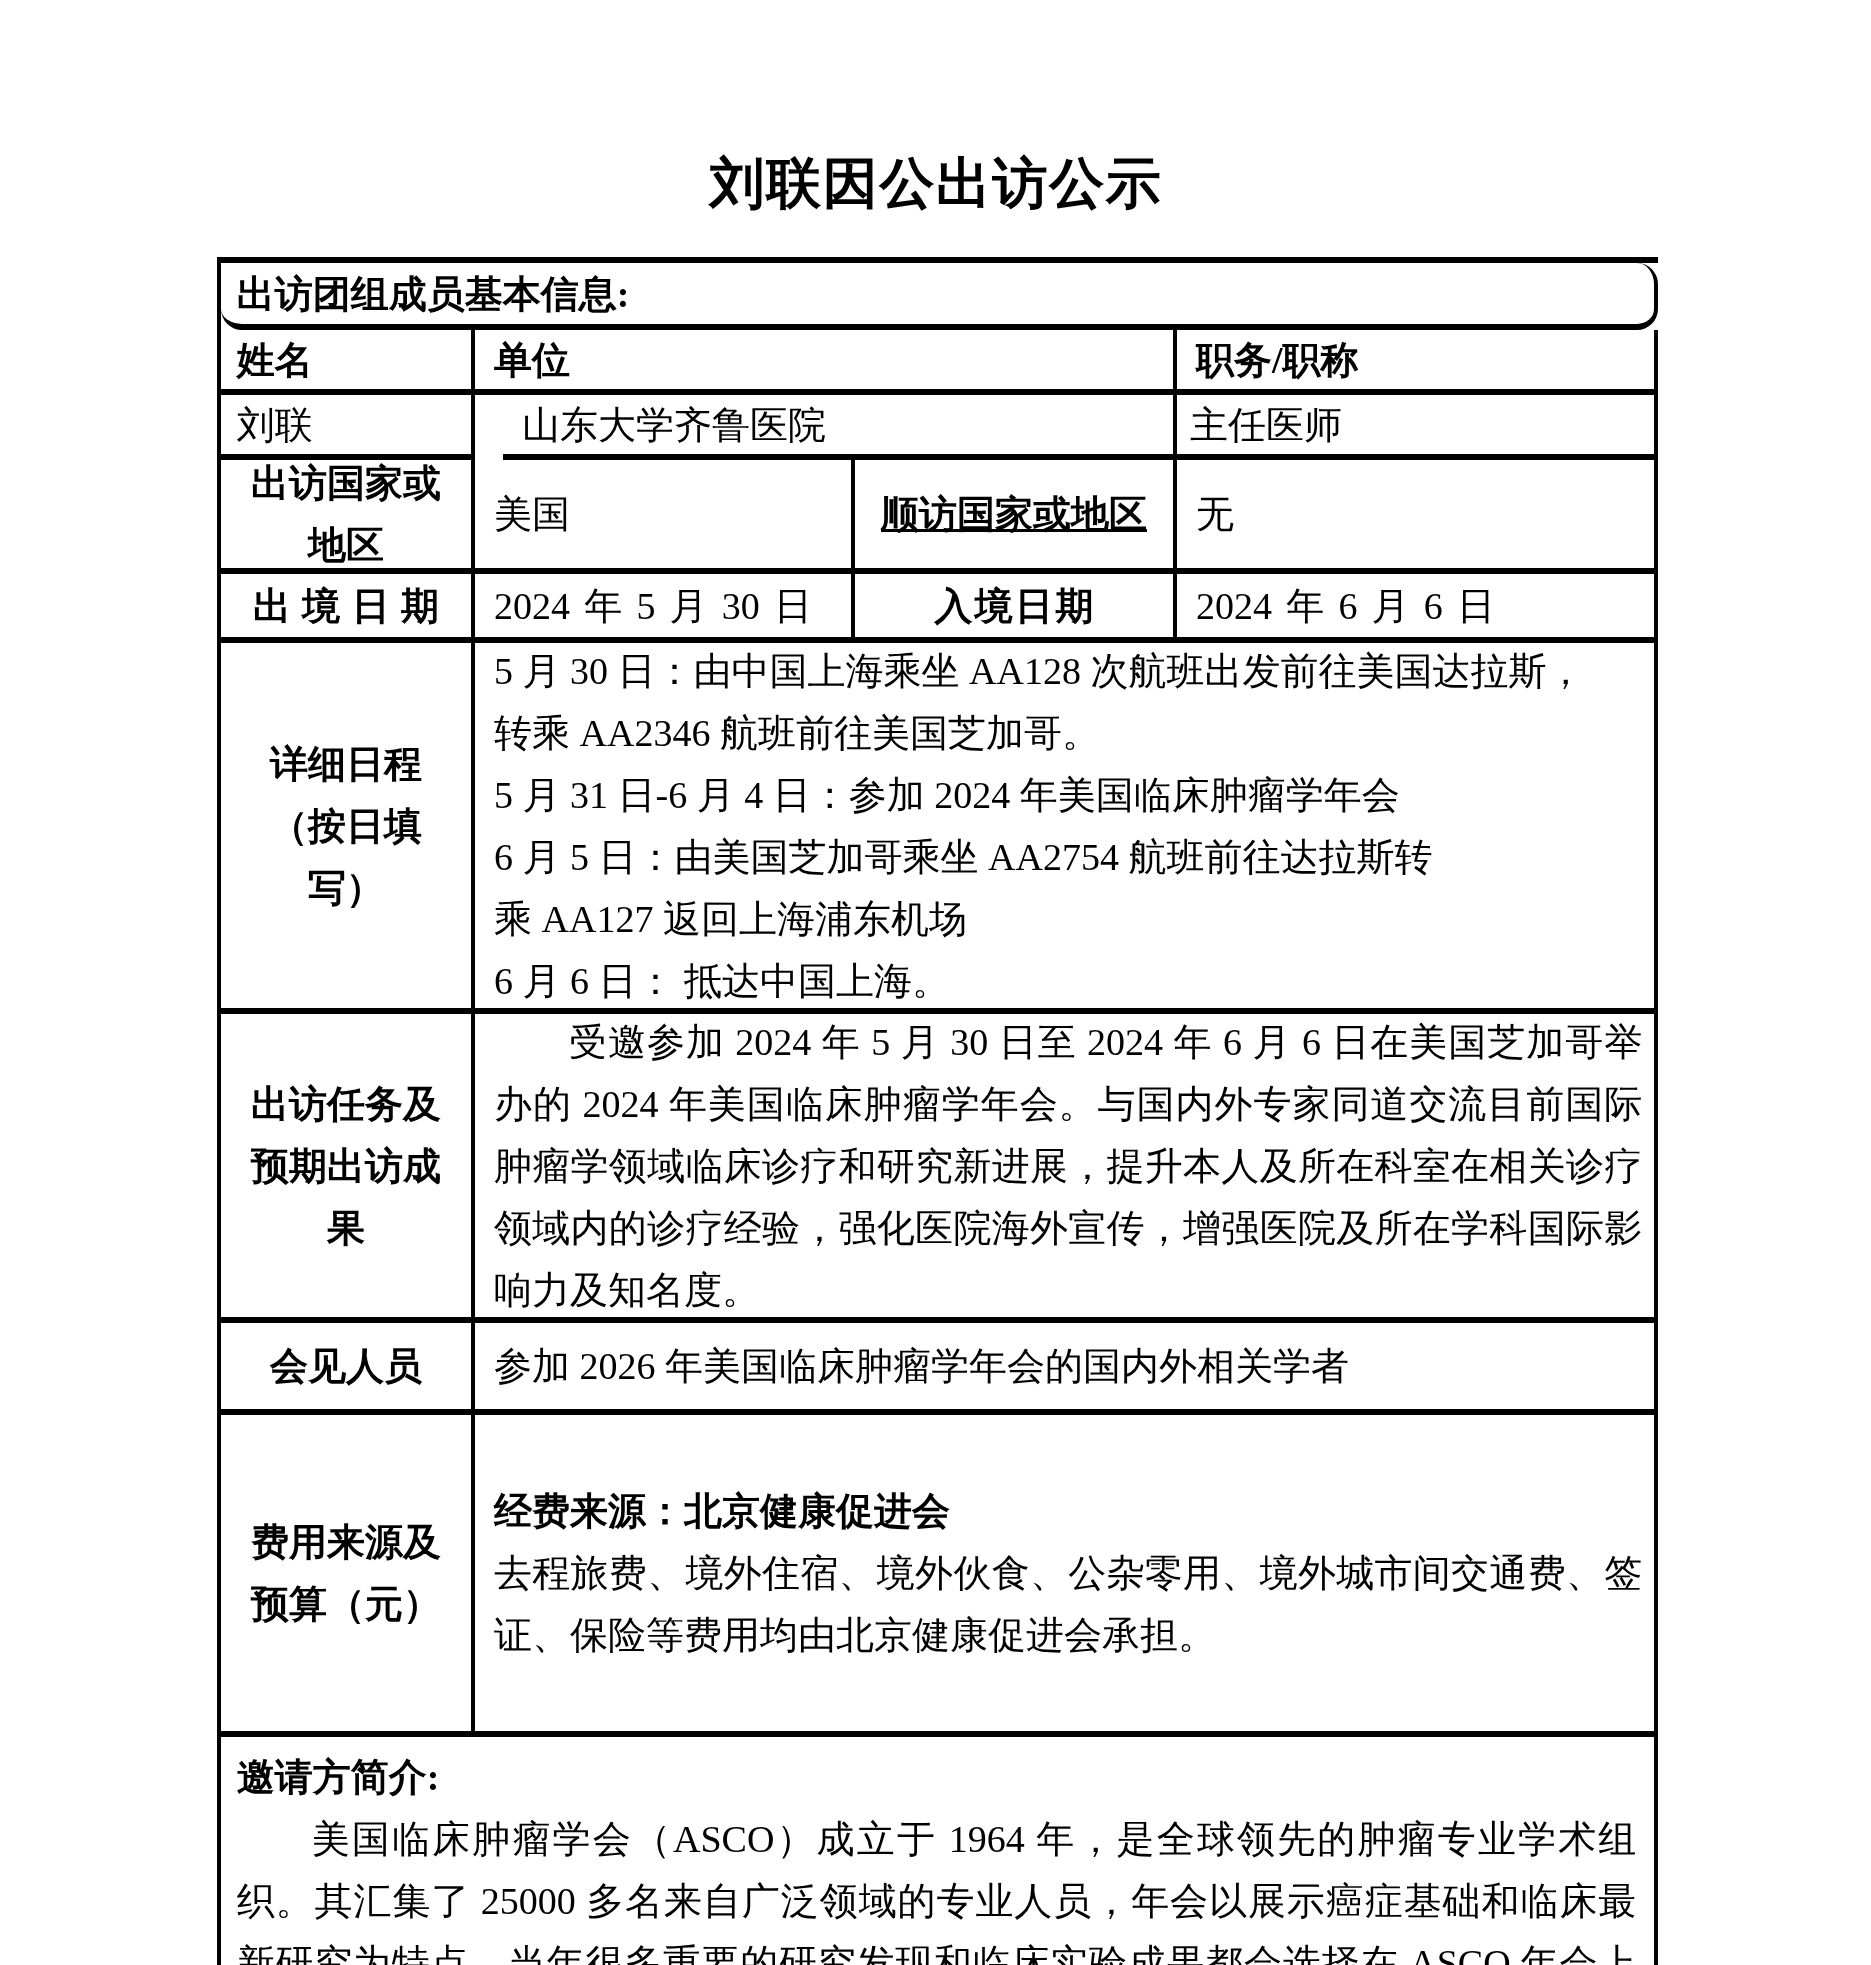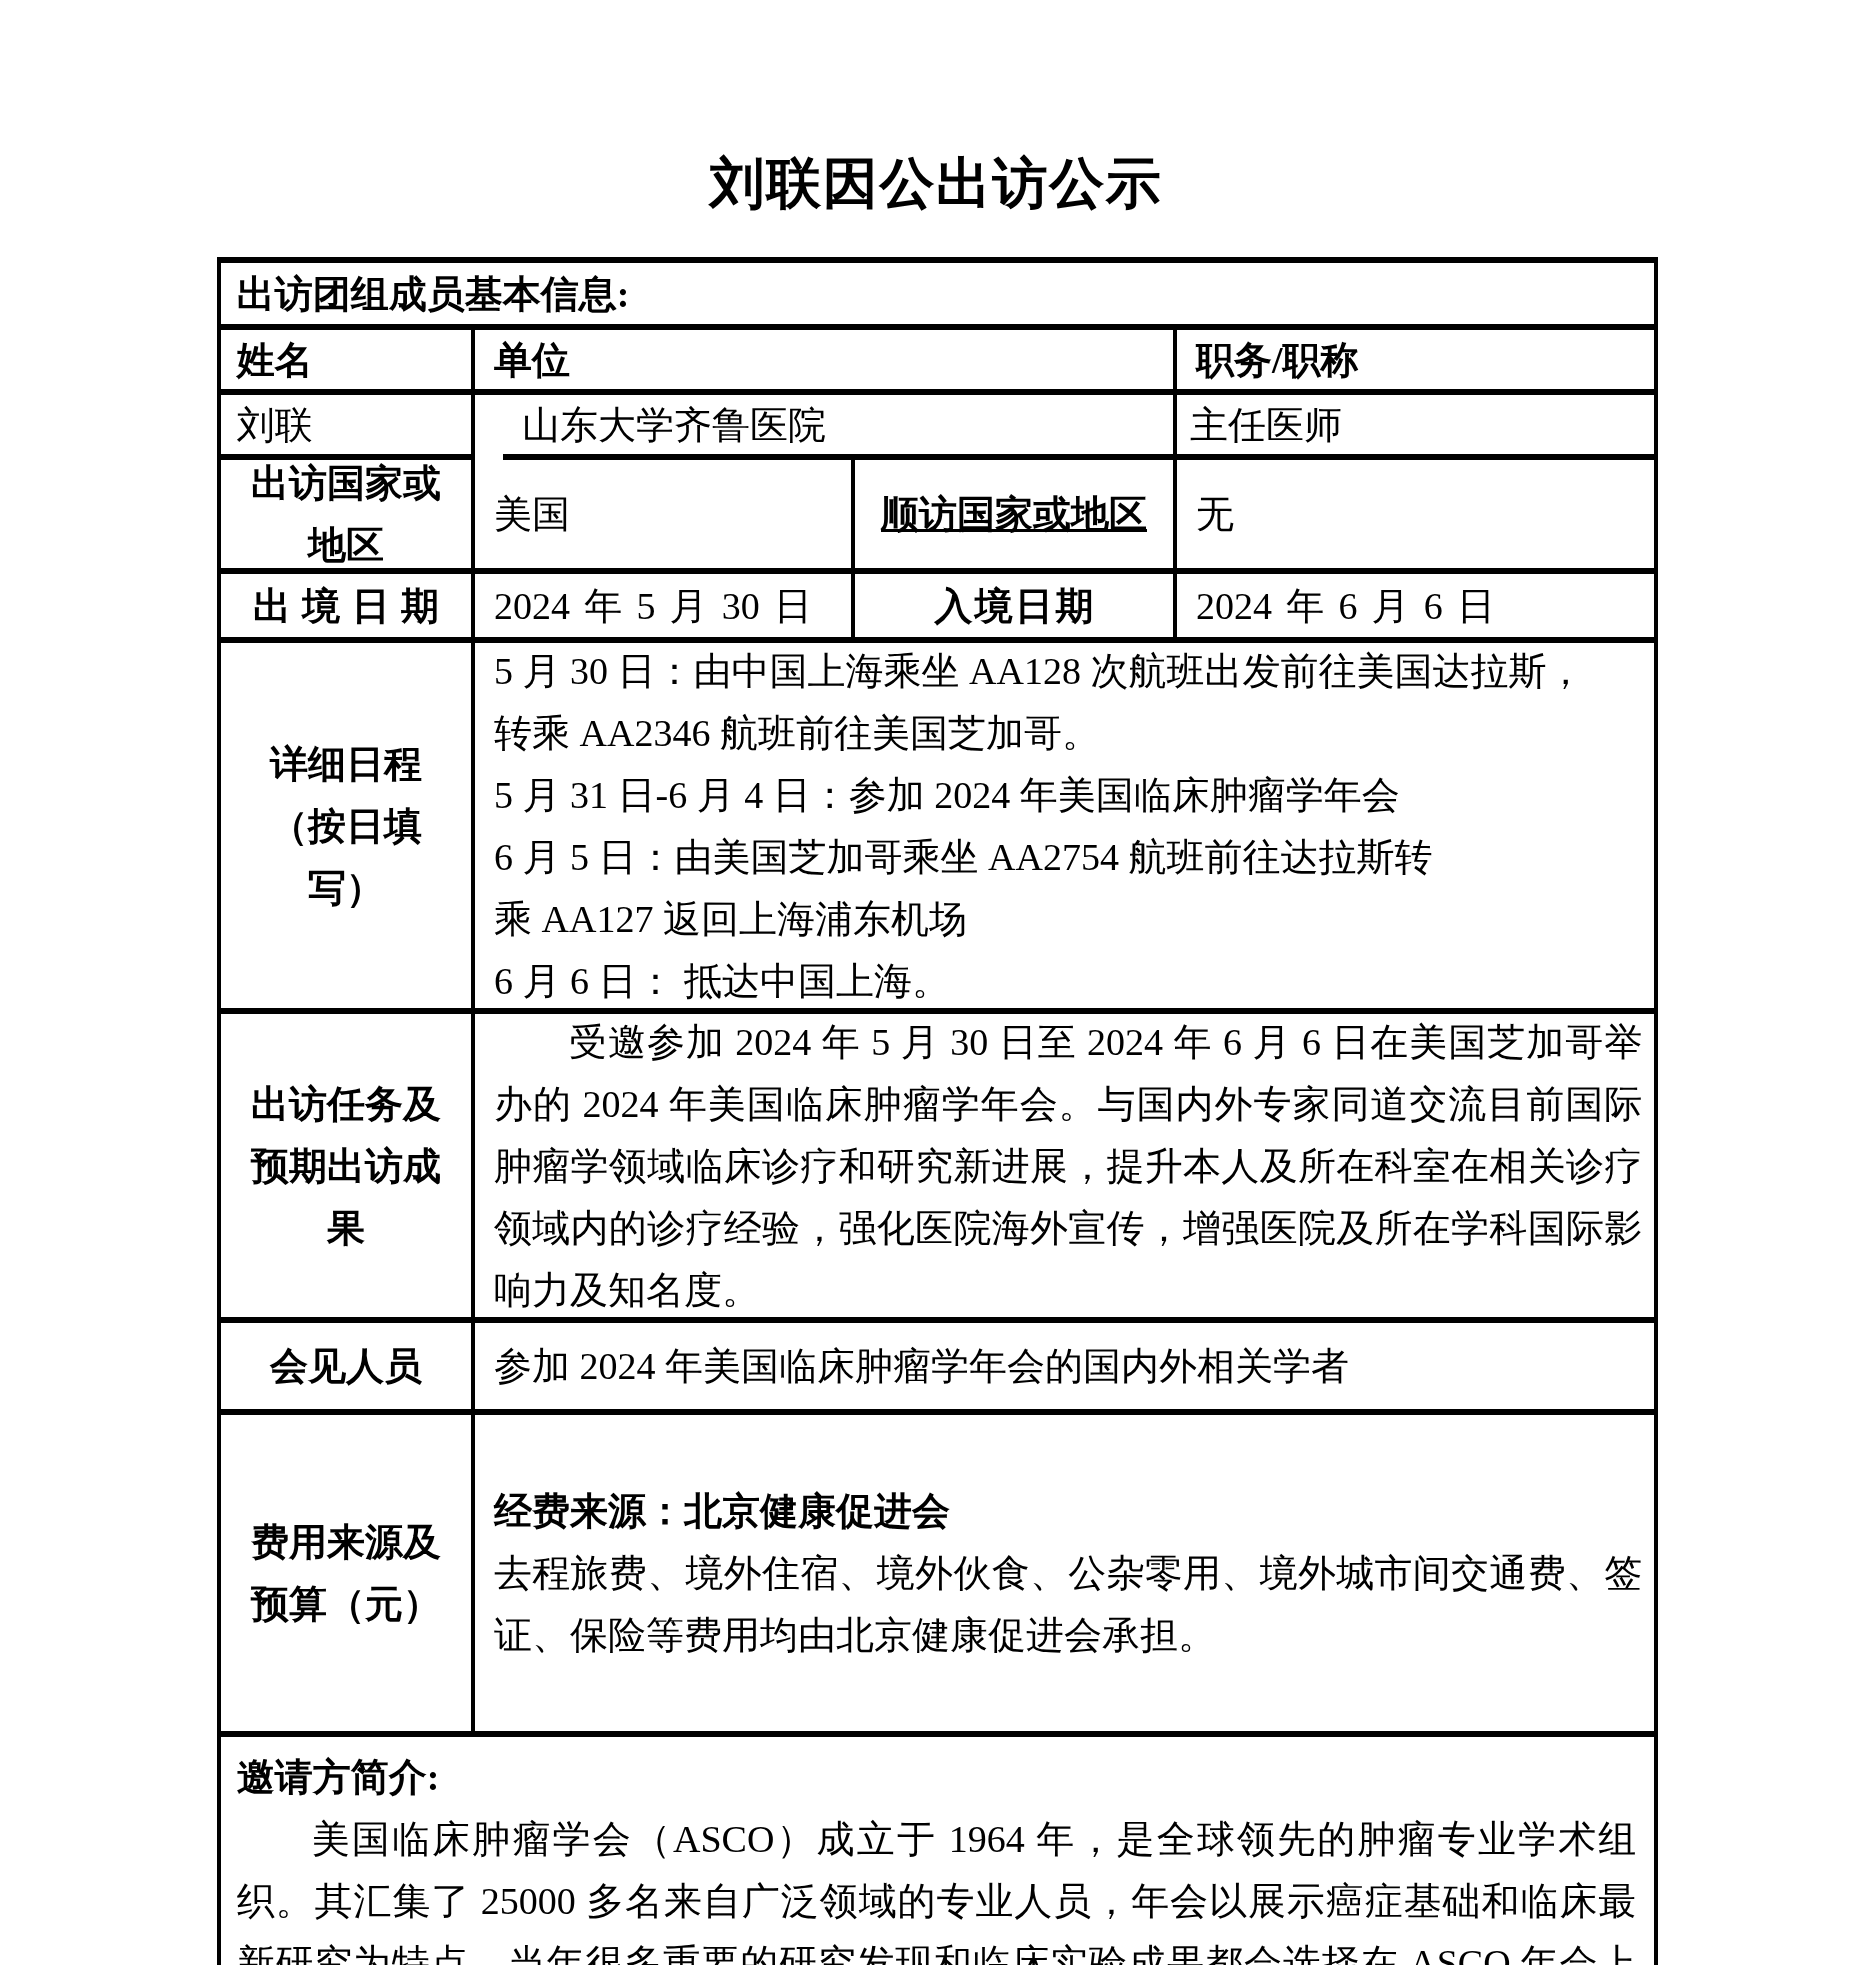--- a/index.html
+++ b/index.html
@@ -64,21 +64,21 @@
   }
   .bold{font-weight:700;}
 </style>
 </head>
 <body>
 
 <div class="doc-title">刘联因公出访公示</div>
 
 <div class="vtable">
 
-  <div class="cell hdr padL40" style="grid-column:1/5;grid-row:1;">出访团组成员基本信息:</div>
+  <div class="cell hdr padL40" style="grid-column:1/5;grid-row:1;border-radius:21px;">出访团组成员基本信息:</div>
 
   <div class="cell hdr padL40" style="grid-column:1/2;grid-row:2;">姓名</div>
   <div class="cell hdr padL" style="grid-column:2/4;grid-row:2;">单位</div>
   <div class="cell hdr padL" style="grid-column:4/5;grid-row:2;">职务/职称</div>
 
   <div class="cell padL40" style="grid-column:1/2;grid-row:3;">刘联</div>
   <div class="cell padL" style="grid-column:2/4;grid-row:3;margin-left:28px;">山东大学齐鲁医院</div>
   <div class="cell padL" style="grid-column:4/5;grid-row:3;padding-left:13px;">主任医师</div>
 
   <div class="cell lbl" style="grid-column:1/2;grid-row:4;">出访国家或
@@ -105,21 +105,21 @@
   </div>
 
   <div class="cell lbl" style="grid-column:1/2;grid-row:7;">出访任务及
 预期出访成
 果</div>
   <div class="cell padL" style="grid-column:2/5;grid-row:7;">
     <div class="just indent2">受邀参加 2024 年 5 月 30 日至 2024 年 6 月 6 日在美国芝加哥举办的 2024 年美国临床肿瘤学年会。与国内外专家同道交流目前国际肿瘤学领域临床诊疗和研究新进展，提升本人及所在科室在相关诊疗领域内的诊疗经验，强化医院海外宣传，增强医院及所在学科国际影响力及知名度。</div>
   </div>
 
   <div class="cell lbl" style="grid-column:1/2;grid-row:8;">会见人员</div>
-  <div class="cell padL" style="grid-column:2/5;grid-row:8;">参加 2024 年美国临床肿瘤学年会的国内外相关学者</div>
+  <div class="cell padL" style="grid-column:2/5;grid-row:8;">参加 2026 年美国临床肿瘤学年会的国内外相关学者</div>
 
   <div class="cell lbl" style="grid-column:1/2;grid-row:9;">费用来源及
 预算（元）</div>
   <div class="cell colflex padL" style="grid-column:2/5;grid-row:9;">
     <div class="bold">经费来源：北京健康促进会</div>
     <div class="just">去程旅费、境外住宿、境外伙食、公杂零用、境外城市间交通费、签证、保险等费用均由北京健康促进会承担。</div>
   </div>
 
   <div class="cell fullblock" style="grid-column:1/5;grid-row:10;">
     <div class="bold">邀请方简介:</div>

